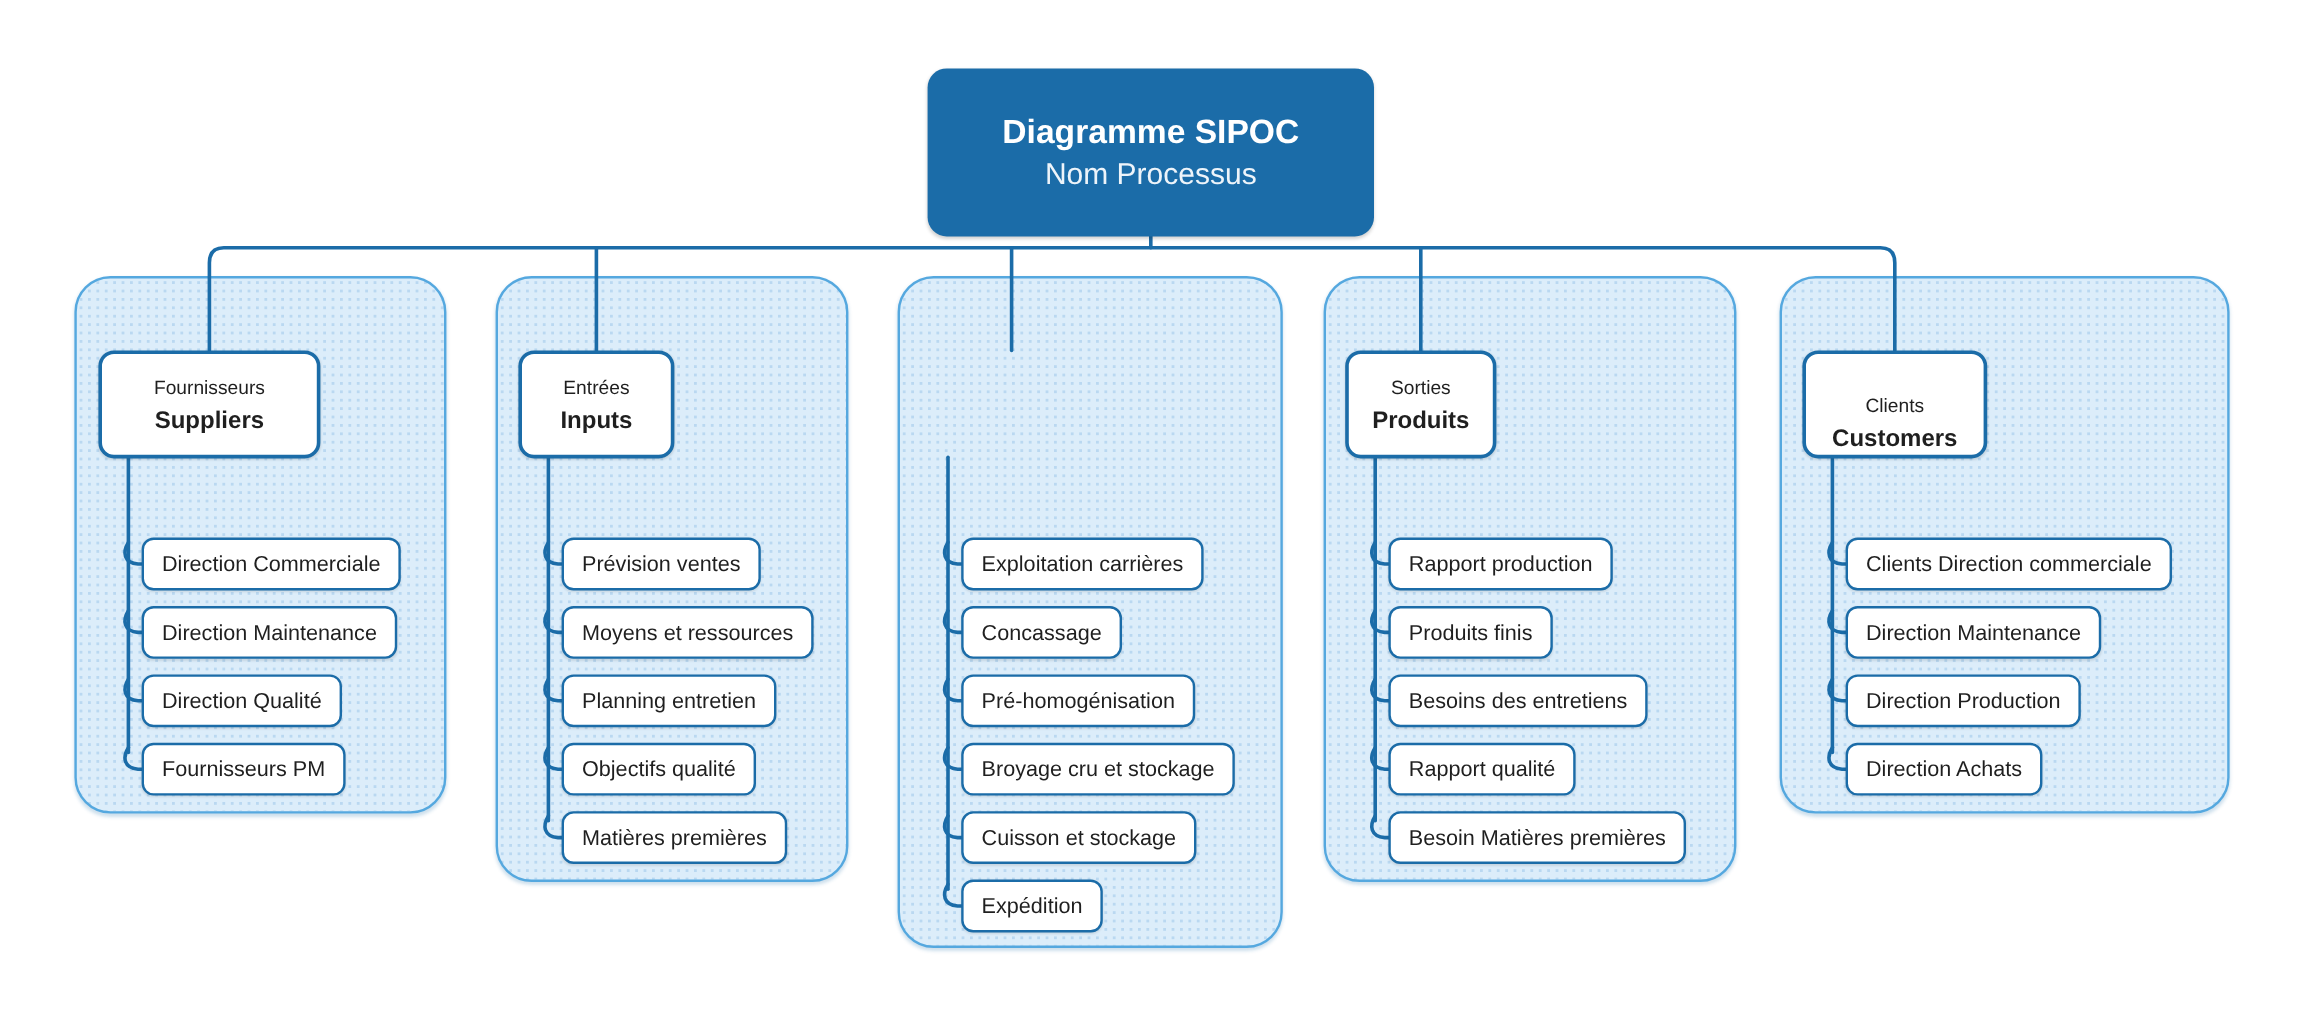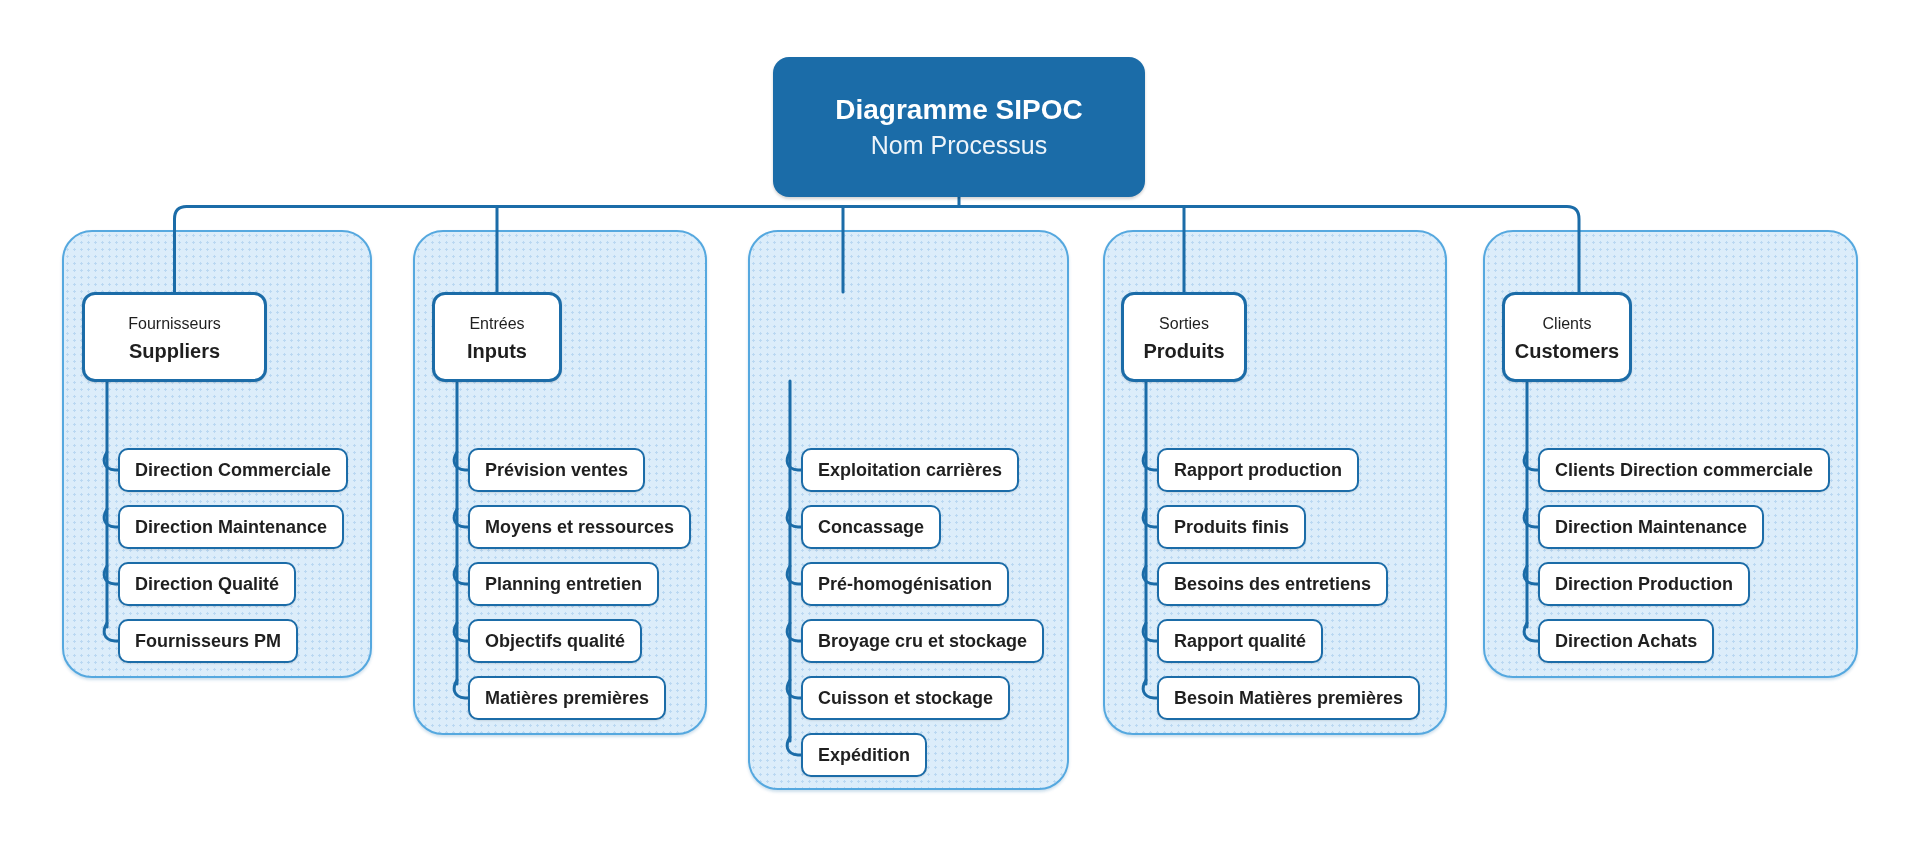--- a/index.html
+++ b/index.html
@@ -77,21 +77,20 @@
     border:2.5px solid var(--accent,#1B6CA8);
     border-radius:10px;
     display:flex;align-items:center;
     padding:0 15px;
     white-space:nowrap;
     box-shadow:0 1px 2px rgba(0,0,0,0.10);
   }
   .item-label{
     color:var(--node-text,#1F1F1F);
     font-size:18px;
-    font-weight:bold;
   }
 </style>
 </head>
 <body>
 
 <div class="canvas" id="diagram">
 
   <svg class="connectors" id="connectors" width="1920" height="854" viewBox="0 0 1920 854">
       <path d="M 174.5 292 L 174.5 219 Q 174.5 206.5 186.5 206.5 L 1567 206.5 Q 1579 206.5 1579 219 L 1579 292"></path>
       <path d="M 959 196 L 959 206.5"></path>
@@ -204,21 +203,21 @@
     <div class="item-node" style="left: 1157px; top: 562px;">
       <span class="item-label">Besoins des entretiens</span>
     </div>
     <div class="item-node" style="left: 1157px; top: 619px;">
       <span class="item-label">Rapport qualité</span>
     </div>
     <div class="item-node" style="left: 1157px; top: 676px;">
       <span class="item-label">Besoin Matières premières</span>
     </div>
     <div class="panel" style="left: 1483px; top: 230px; width: 375px; height: 448px;"></div>
-    <div class="col-header" style="left: 1502px; top: 292px; width: 130px;">
+    <div class="col-header" style="left: 1502px; top: 292px; width: 154px; justify-content: flex-end;">
       <span class="col-title-fr">Clients</span>
       <span class="col-title-en">Customers</span>
     </div>
     <div class="item-node" style="left: 1538px; top: 448px;">
       <span class="item-label">Clients Direction commerciale</span>
     </div>
     <div class="item-node" style="left: 1538px; top: 505px;">
       <span class="item-label">Direction Maintenance</span>
     </div>
     <div class="item-node" style="left: 1538px; top: 562px;">

